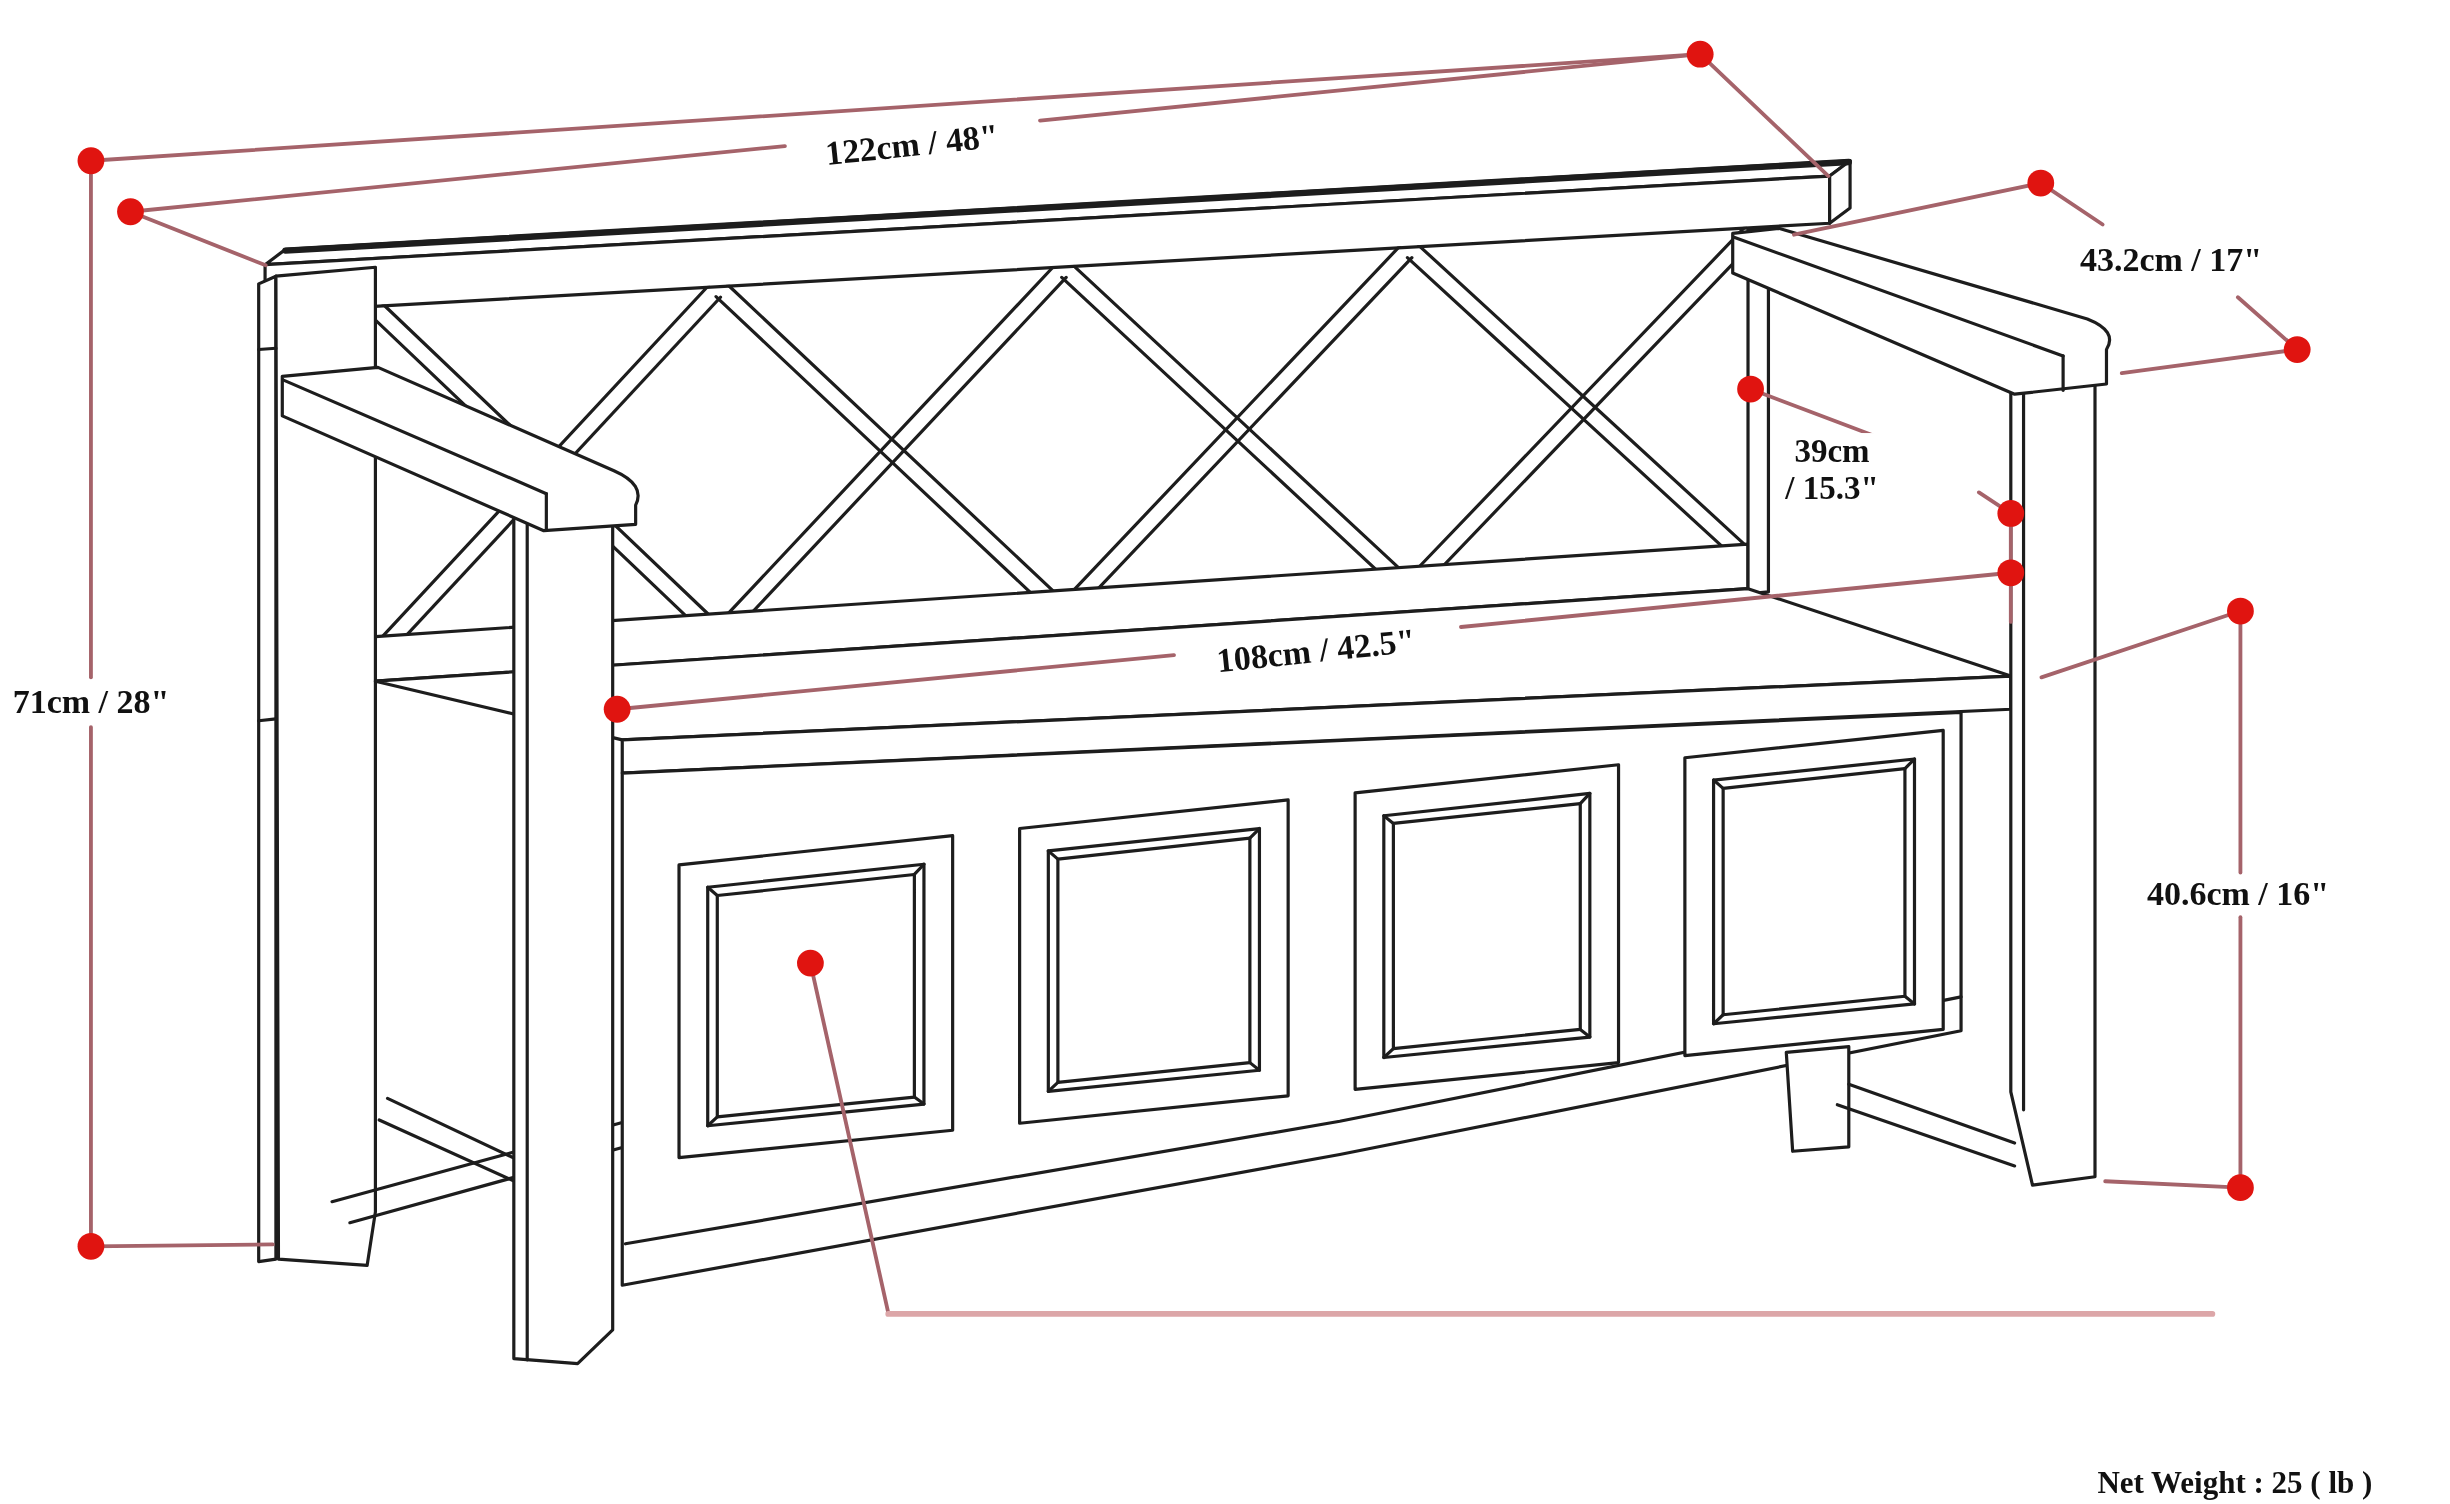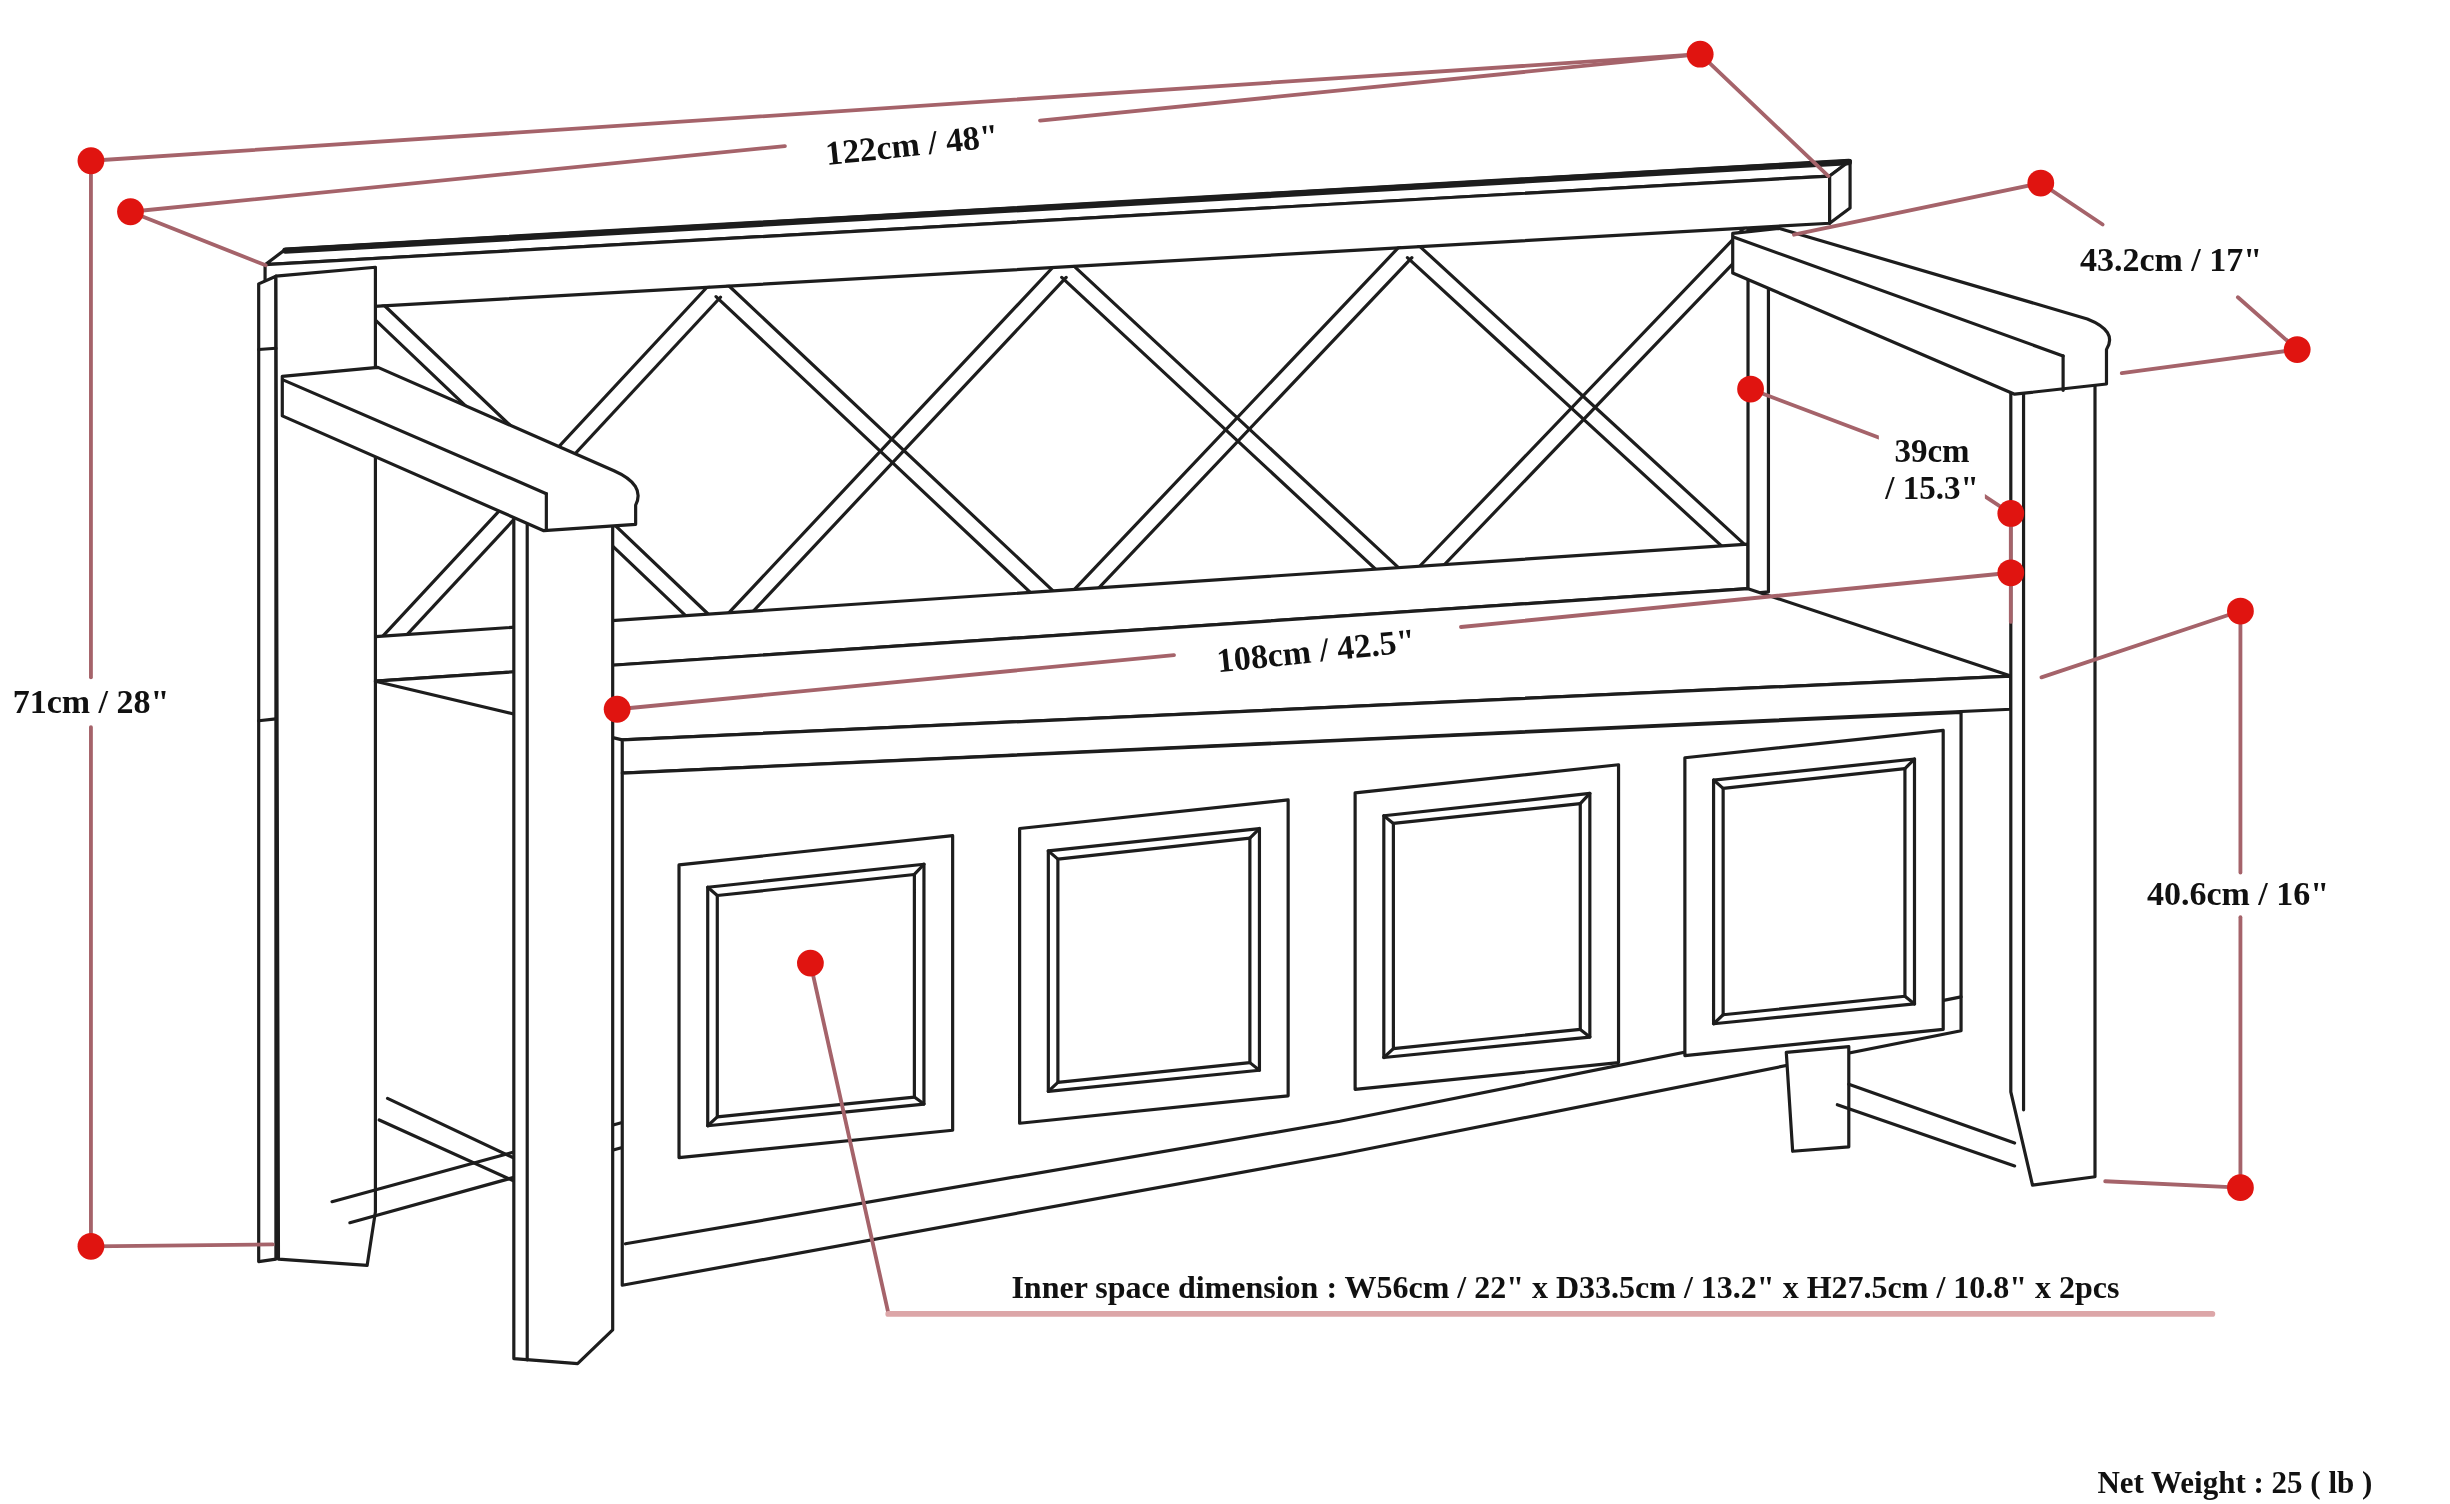--- a/index.html
+++ b/index.html
@@ -172,29 +172,28 @@
       <circle class="dot" cx="3512" cy="958" r="21"></circle>
         <circle class="dot" cx="3512" cy="1862" r="21"></circle>
       <circle class="dot" cx="1270" cy="1510" r="21"></circle>
     </g>
   </svg>
 
   <div class="lbl rot6" style="left:912px;top:145px;">122cm / 48"</div>
 
   <div class="lbl ctr" style="left:2171px;top:260px;">43.2cm / 17"</div>
 
-  <div class="lbl ctr two-line" style="left:1932px;top:470px;">
+  <div class="lbl ctr two-line" style="left:1832px;top:470px;">
     <div>39cm</div>
     <div>/ 15.3"</div>
   </div>
 
   <div class="lbl ctr" style="left:91px;top:702px;">71cm / 28"</div>
 
   <div class="lbl rot6" style="left:1316px;top:651px;">108cm / 42.5"</div>
 
   <div class="lbl ctr" style="left:2238px;top:894px;">40.6cm / 16"</div>
 
-  <div class="lbl vctr small" style="left:1005px;top:1288px;background:transparent;">Inner space dimension : W56cm / 22" x D33.5cm / 13.2" x H27.5cm / 10.8" x 2pcs</div>
 
   <div class="lbl vctr tiny" style="left:2091px;top:1483px;background:transparent;">Net Weight : 25 ( lb )</div>
 
 </div>
 
 
 </body></html>

